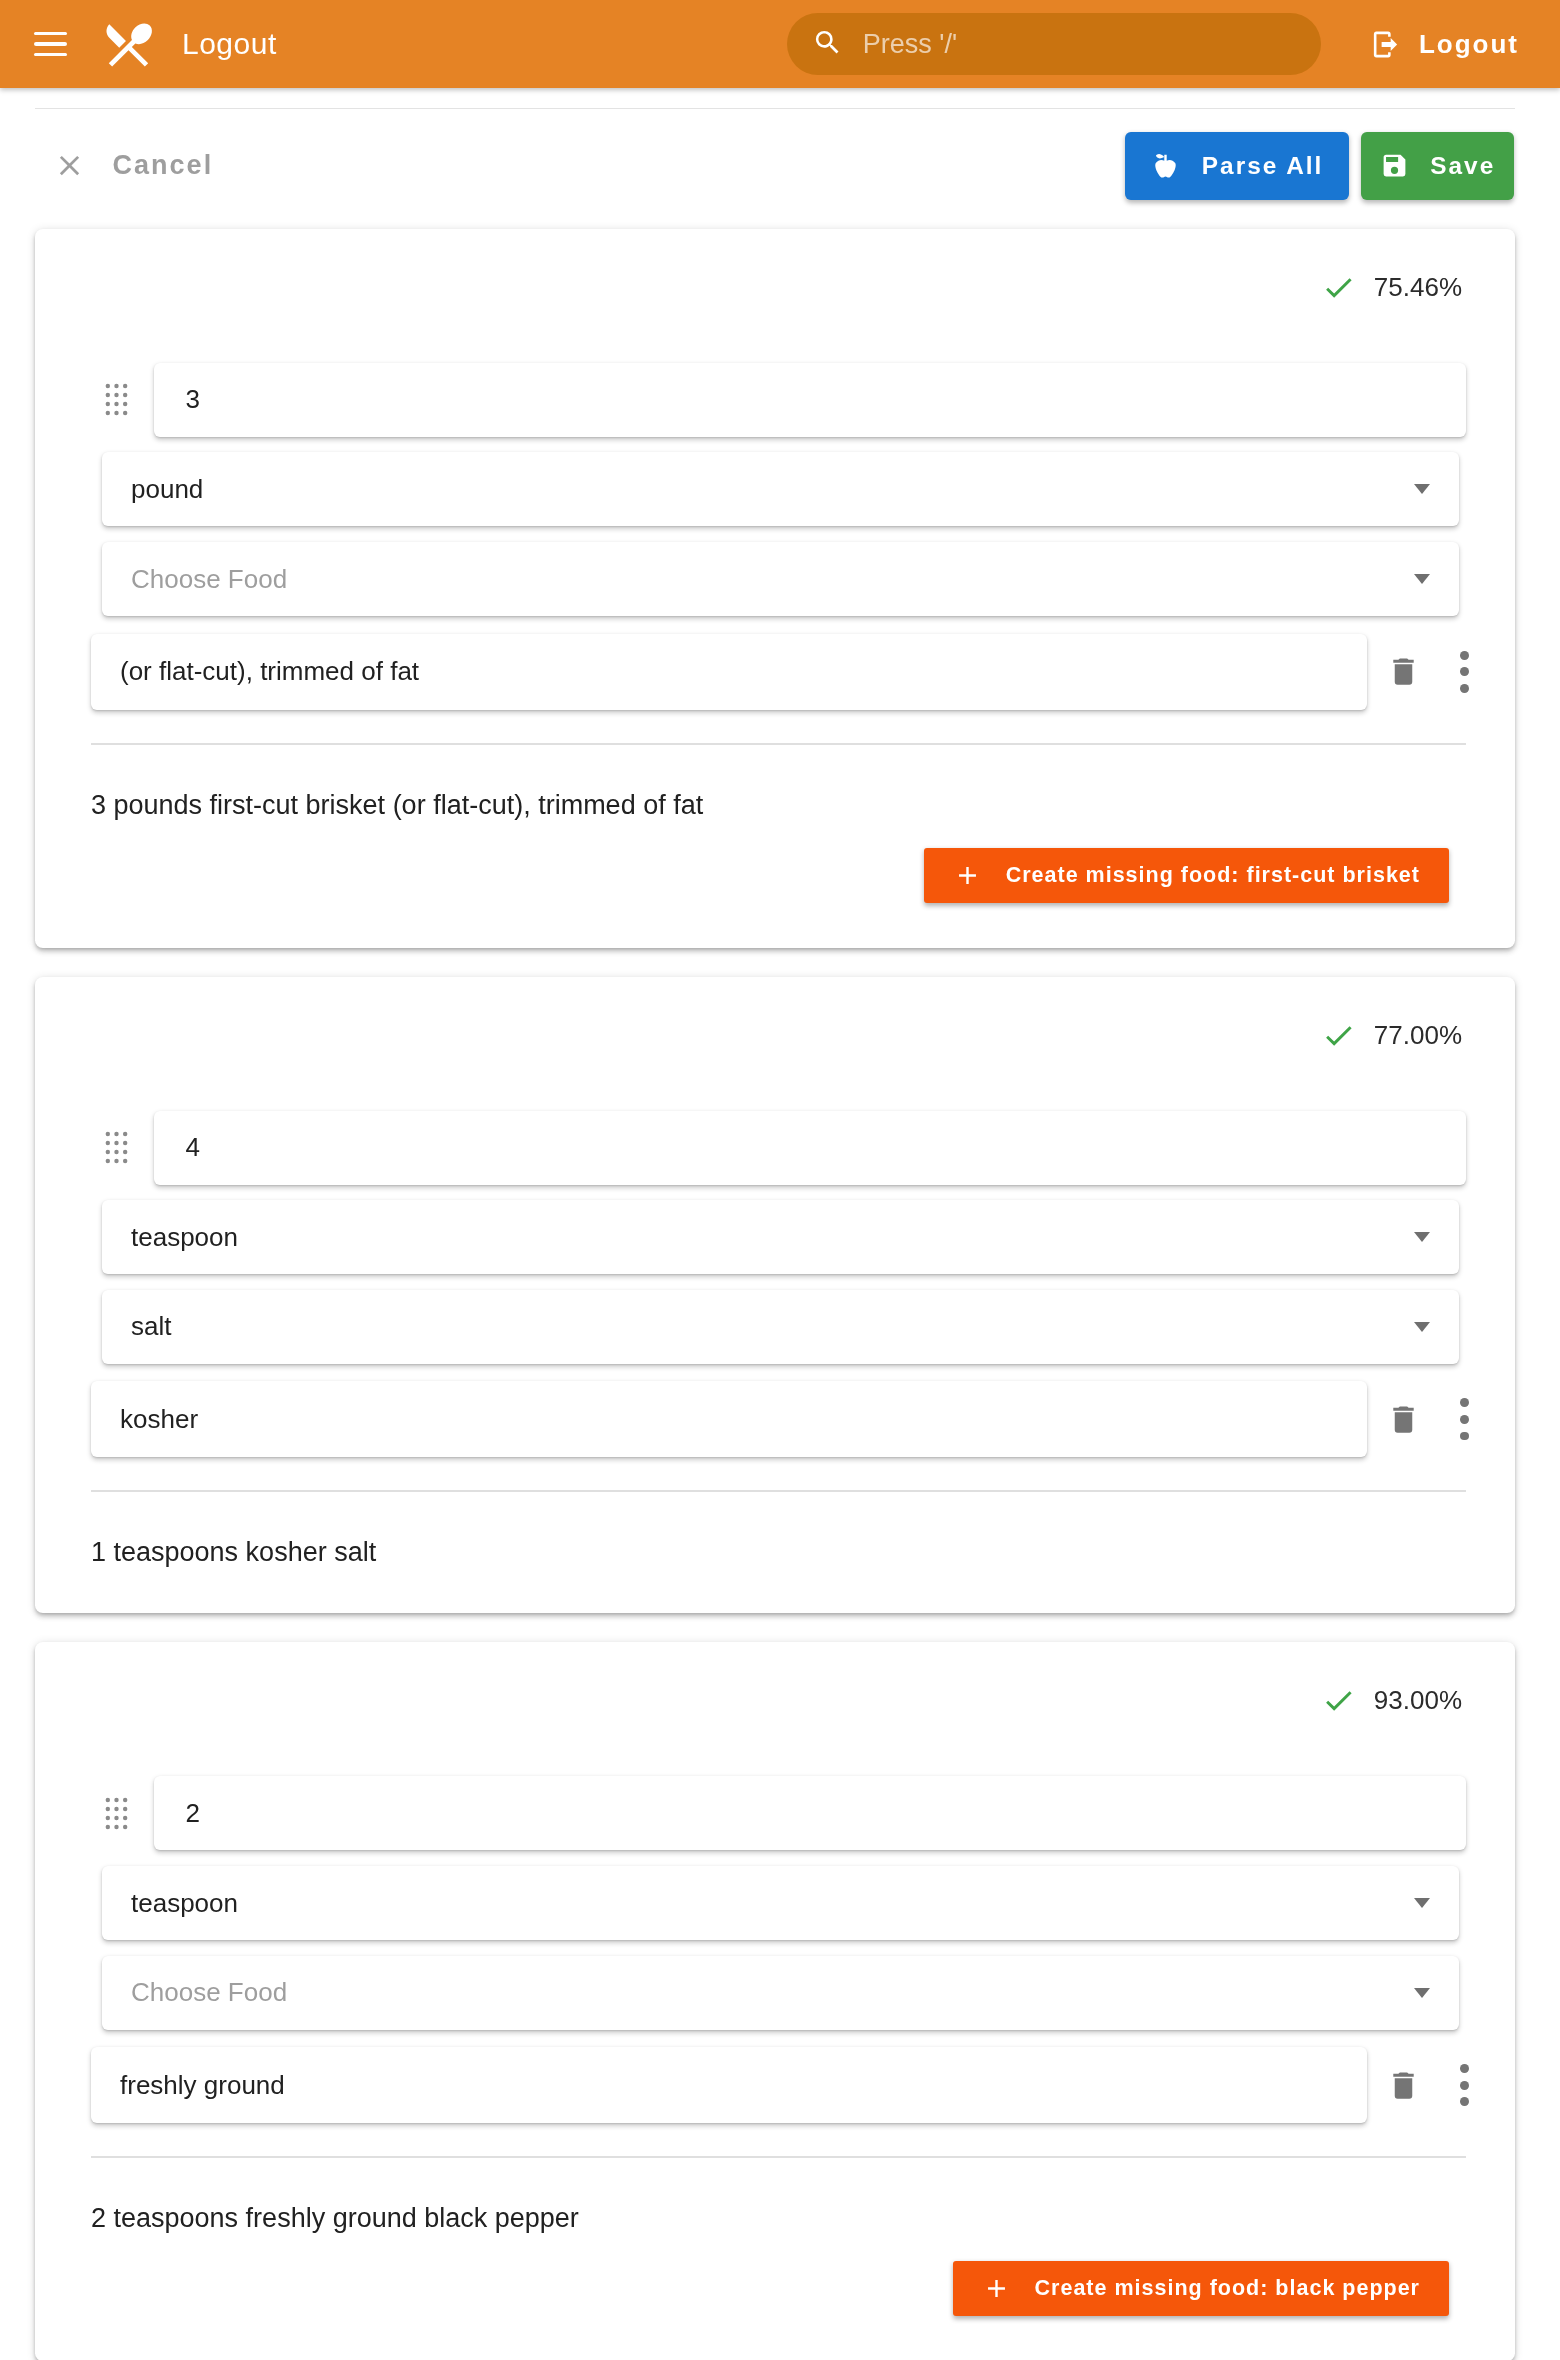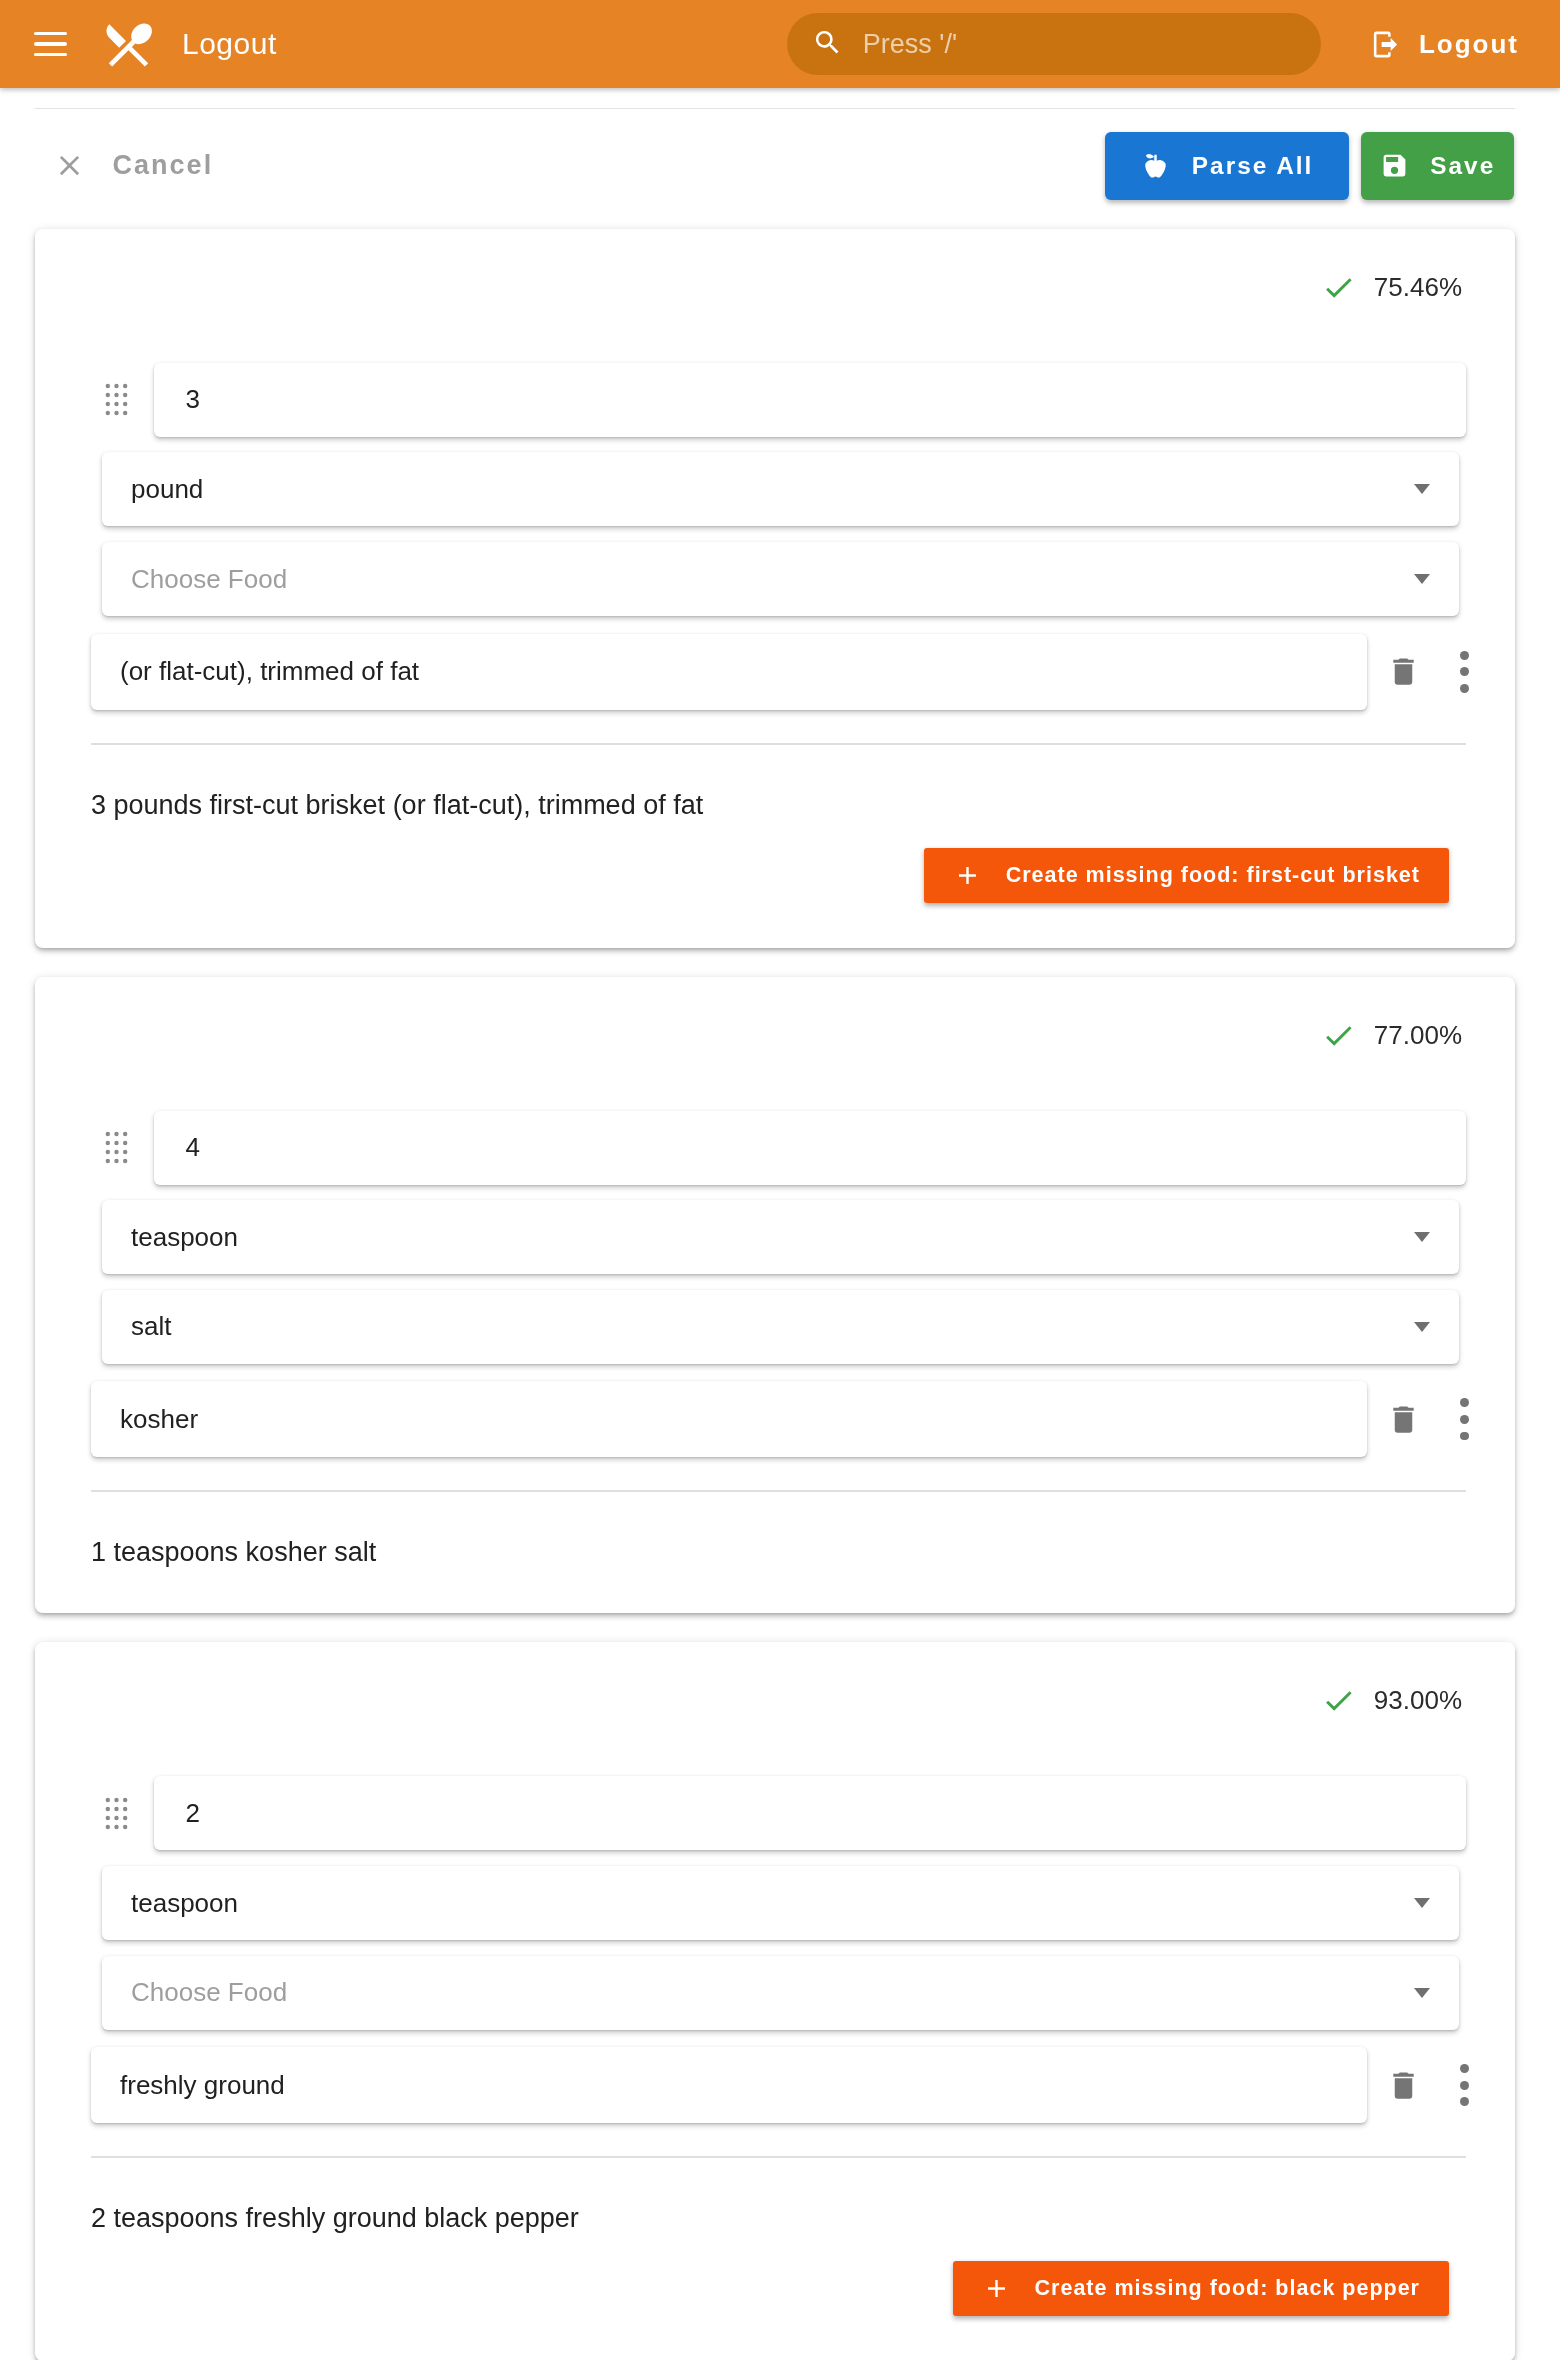--- a/index.html
+++ b/index.html
@@ -29,21 +29,21 @@
   .toolbar { display: flex; align-items: center; margin: 23.4px 46px 0 35px; height: 68px; }
   .cancel-btn { display: flex; align-items: center; background: none; border: none; cursor: pointer;
     color: #9E9E9E; font-size: 27px; font-weight: 700; letter-spacing: 2px; margin-left: 17.6px;
     font-family: "Liberation Sans", sans-serif; }
   .cancel-btn svg { margin-right: 27px; }
   .toolbar .spacer { flex: 1; }
   .btn { display: flex; align-items: center; justify-content: center; border: none; cursor: pointer;
     border-radius: 5.9px; color: #fff; font-weight: 700; letter-spacing: 2px; font-size: 24.4px;
     height: 68px; box-shadow: 0 2.9px 4.9px rgba(0,0,0,0.28); font-family: "Liberation Sans", sans-serif; }
   .btn svg { margin-right: 21.5px; }
-  .parse-all { background: #1976D2; width: 244px; }
+  .parse-all { background: #1976D2; width: 224px; }
   .save { background: #43A047; width: 153px; margin-left: 11.7px; }
 
   
   .cards { margin: 0 45px 0 35px; }
   .card { background: #fff; border-radius: 7.8px; margin-top: 29px;
     box-shadow: 0 2px 3.9px -1px rgba(0,0,0,.2), 0 3.9px 4.9px 0 rgba(0,0,0,.14), 0 1px 9.8px 0 rgba(0,0,0,.12);
     padding: 43px 0 45px 0; }
   .conf-row { display: flex; justify-content: flex-end; align-items: center; height: 31px;
     margin-right: 53px; }
   .conf-row .pct { font-size: 26px; color: #2B2B2B; margin-left: 17.6px; }

